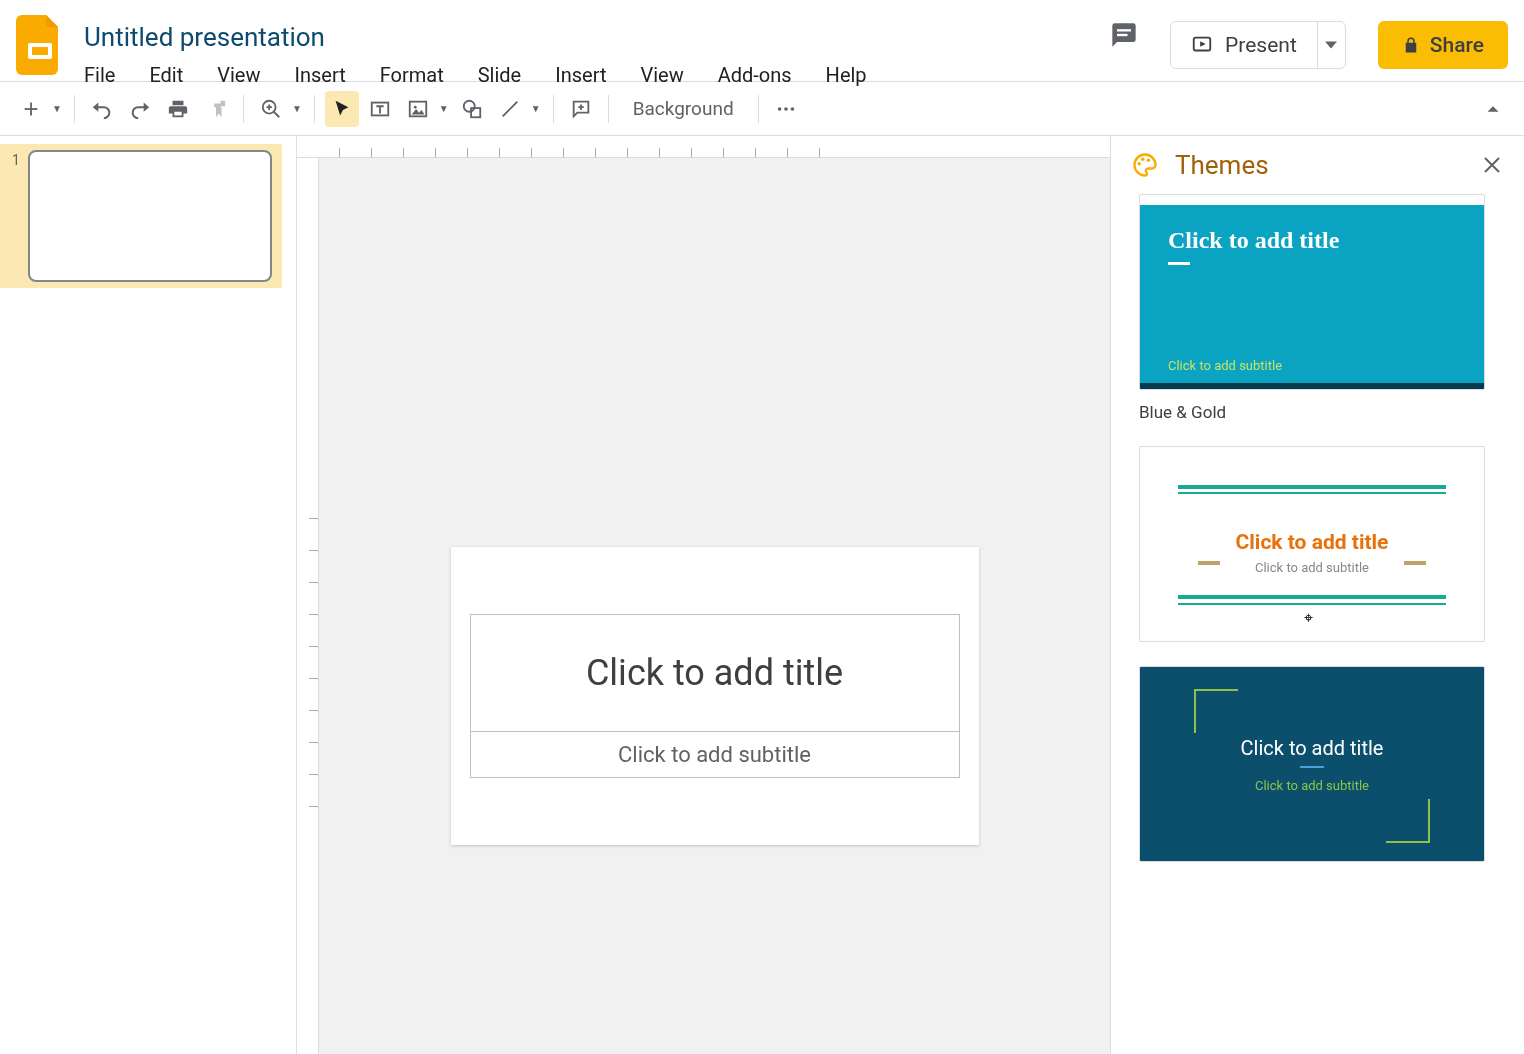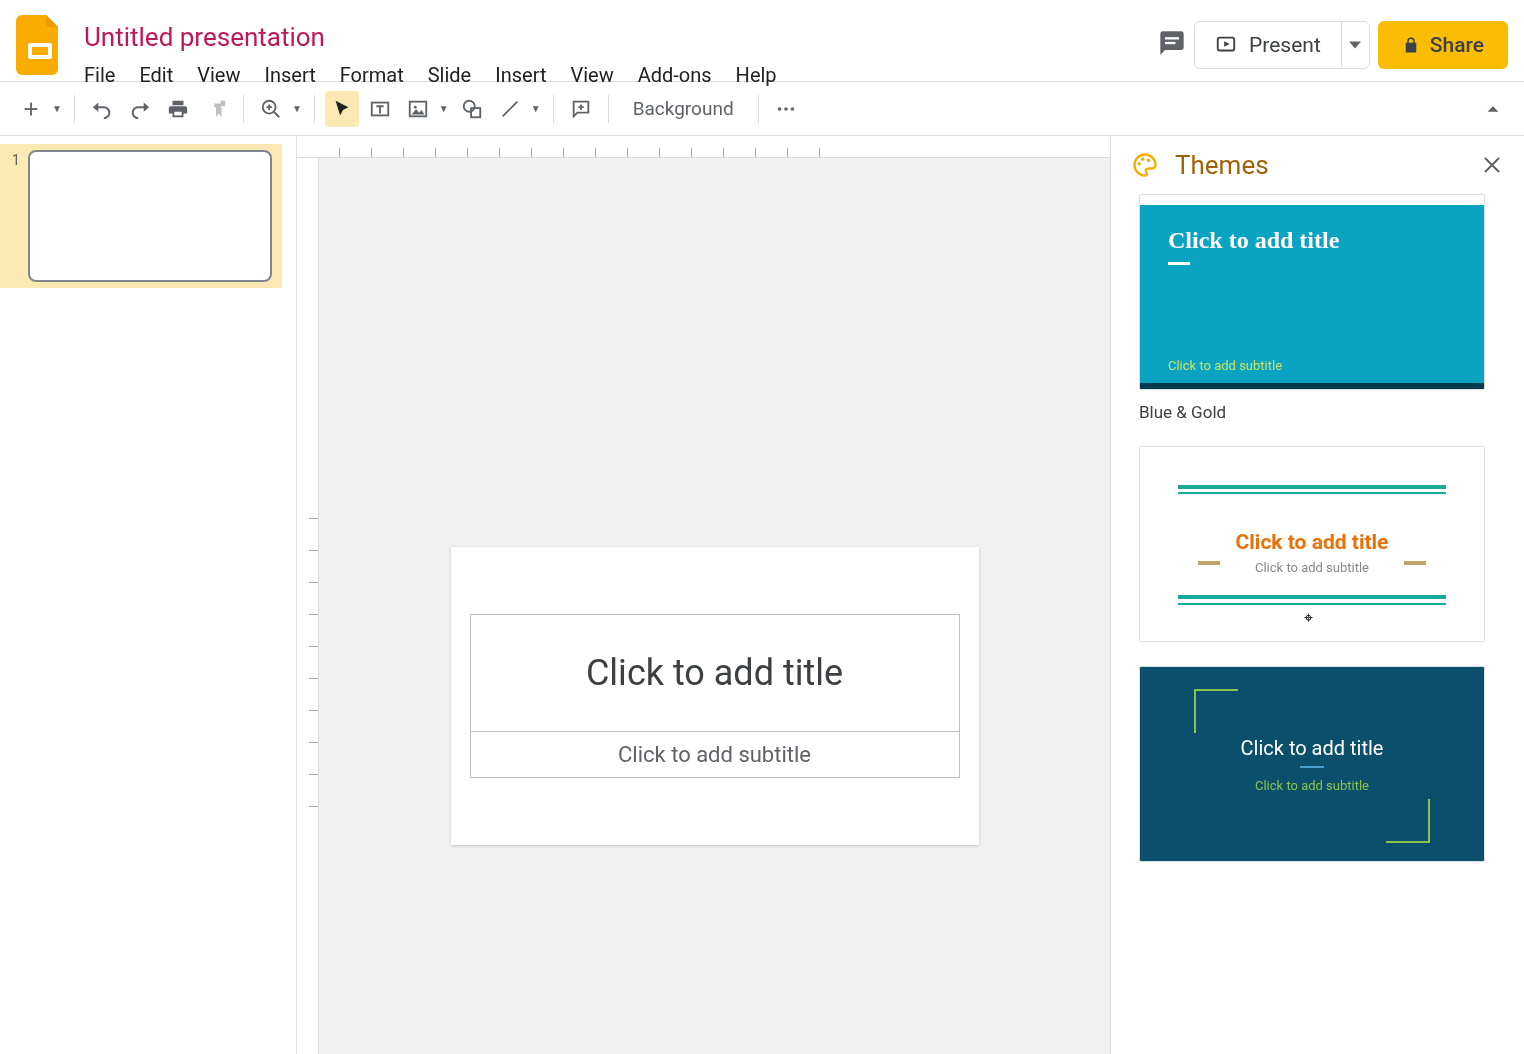--- a/index.html
+++ b/index.html
@@ -29,42 +29,42 @@
   }
   .logo svg { width: 100%; height: 100%; }
   .center-head {
     flex: 1;
     display: flex;
     flex-direction: column;
     justify-content: center;
   }
   .title {
     font-size: 26px;
-    color: #be185d;
+    color: #0c4a6e;
     line-height: 1.2;
     padding-left: 0;
     margin-top: 24px;
   }
   .menubar {
     display: flex;
-    gap: 0;
+    gap: 10px;
     margin-top: 6px;
   }
   .menubar span {
     font-size: 20px;
     color: #202124;
     padding: 4px 12px;
     cursor: pointer;
     border-radius: 4px;
   }
   .menubar span:first-child { padding-left: 0;}
   .head-actions {
     display: flex;
-    align-items: center;
-    gap: 8px;
+    align-items: flex-start;
+    gap: 32px;
     margin-left: auto;
   }
   .comment-icon {
     width: 28px;
     height: 28px;
     color: #5f6368;
   }
   .present-btn {
     display: flex;
     align-items: stretch;

